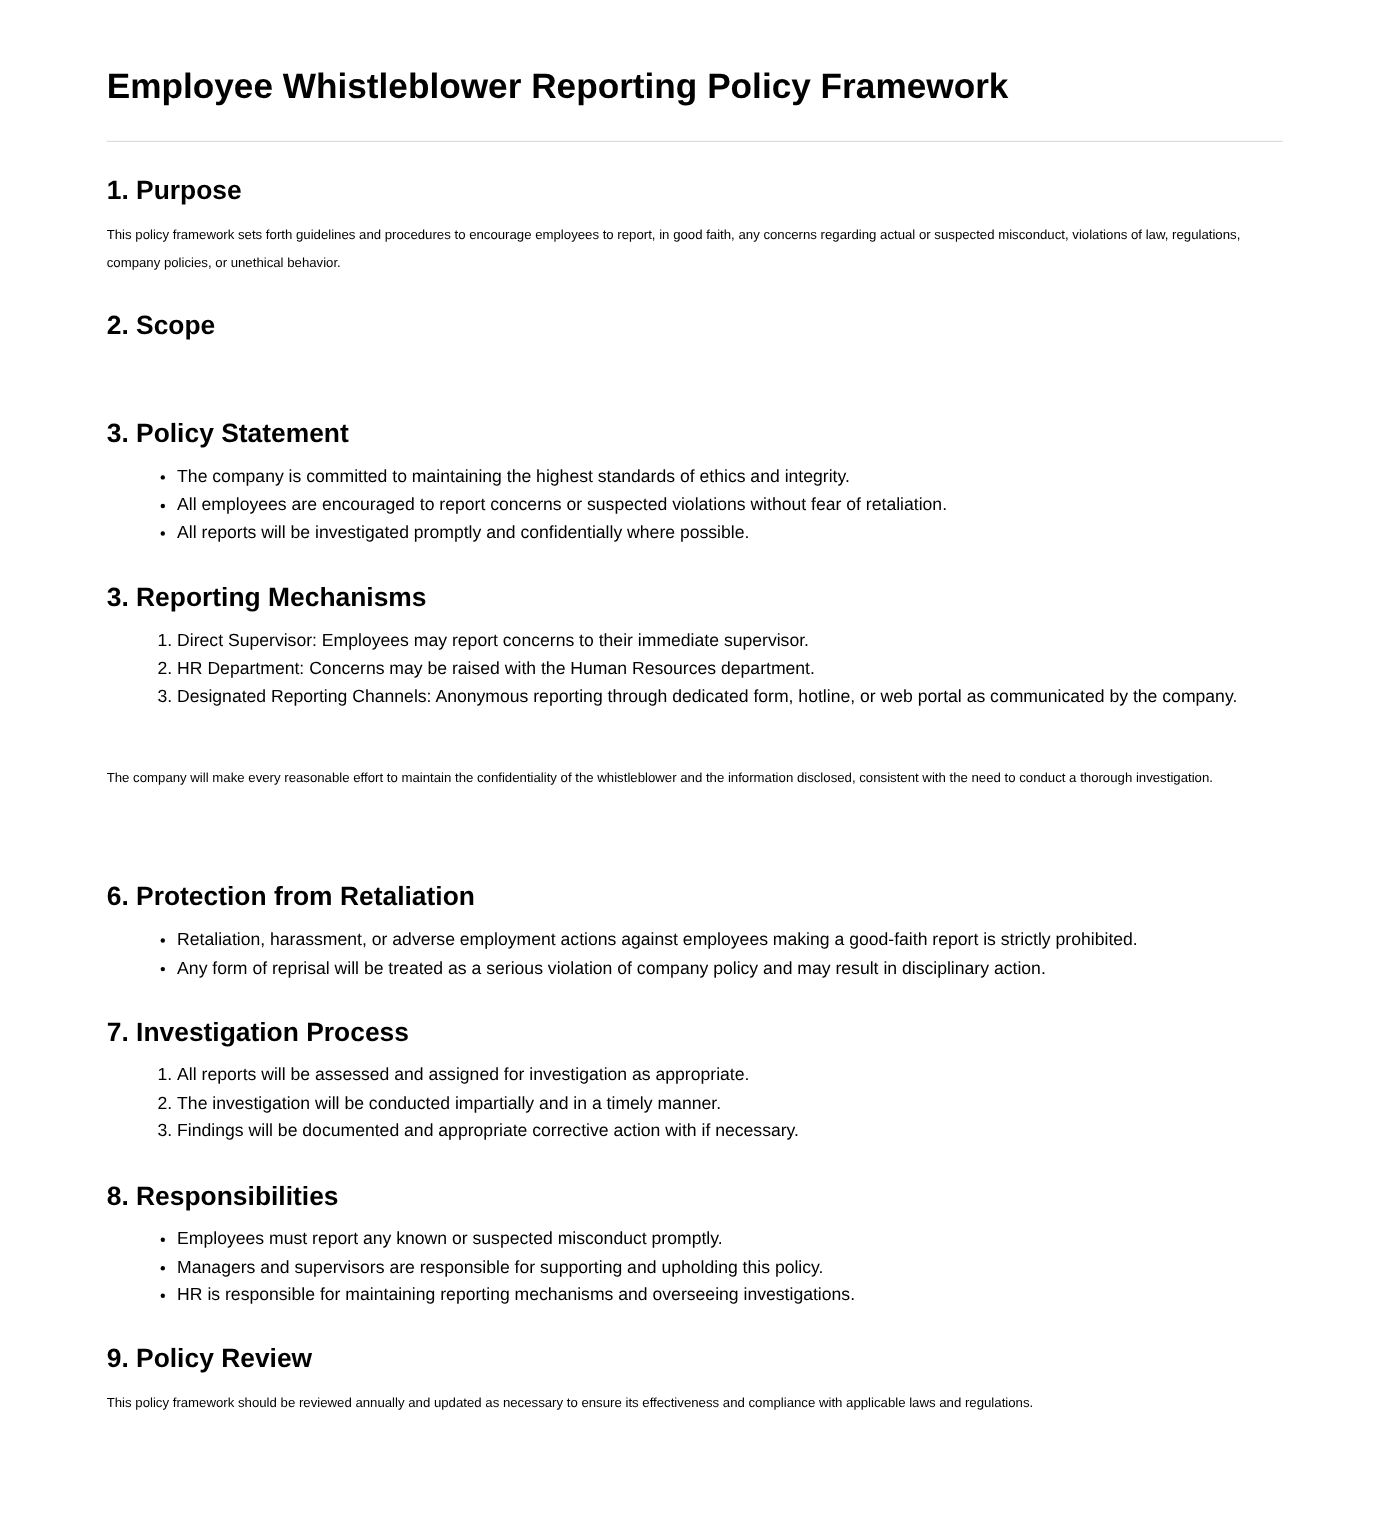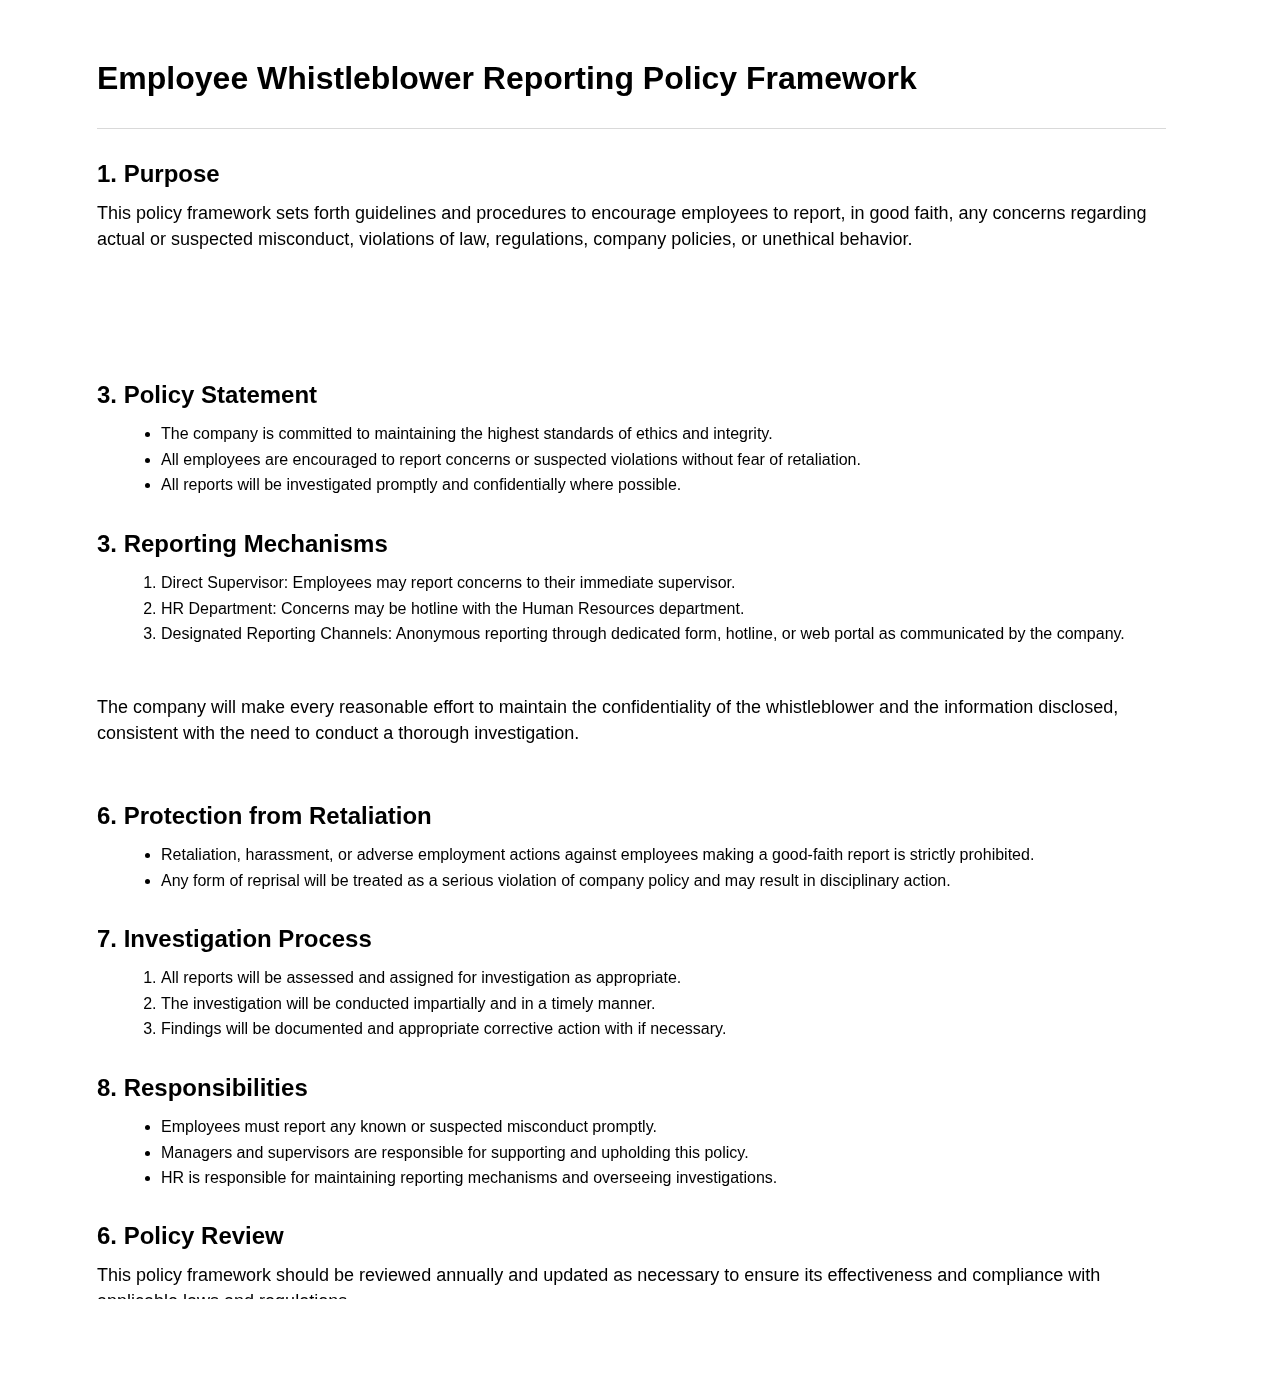--- a/index.html
+++ b/index.html
@@ -42,21 +42,21 @@
     background: #d9d9d9;
   }
   .section { position: absolute; left: 0; width: 1069px; }
   h2 {
     font-size: 24px;
     font-weight: bold;
     margin: 0;
     line-height: 24px;
   }
   p {
-    font-size: 18px;
+    font-size: 12px;
     line-height: 26px;
     margin: 14px 0 0 0;
   }
   ul, ol {
     font-size: 16px;
     line-height: 25.5px;
     margin: 14px 0 0 0;
     padding-left: 64px;
   }
   li { margin: 0; padding: 0; }
@@ -68,36 +68,37 @@
   <div class="content">
     <h1>Employee Whistleblower Reporting Policy Framework</h1>
     <div class="rule"></div>
 
     <div class="section" style="top:162px;">
       <h2>1. Purpose</h2>
       <p>This policy framework sets forth guidelines and procedures to encourage employees to report, in good faith, any concerns regarding actual or suspected misconduct, violations of law, regulations, company policies, or unethical behavior.</p>
     </div>
 
     <div class="section" style="top:285px;">
+      <h2>2. Scope</h2>
     </div>
 
     <div class="section" style="top:383px;">
       <h2>3. Policy Statement</h2>
       <ul>
         <li>The company is committed to maintaining the highest standards of ethics and integrity.</li>
         <li>All employees are encouraged to report concerns or suspected violations without fear of retaliation.</li>
         <li>All reports will be investigated promptly and confidentially where possible.</li>
       </ul>
     </div>
 
     <div class="section" style="top:532px;">
       <h2>3. Reporting Mechanisms</h2>
       <ol>
         <li>Direct Supervisor: Employees may report concerns to their immediate supervisor.</li>
-        <li>HR Department: Concerns may be hotline with the Human Resources department.</li>
+        <li>HR Department: Concerns may be raised with the Human Resources department.</li>
         <li>Designated Reporting Channels: Anonymous reporting through dedicated form, hotline, or web portal as communicated by the company.</li>
       </ol>
     </div>
 
     <div class="section" style="top:680px;">
       <p>The company will make every reasonable effort to maintain the confidentiality of the whistleblower and the information disclosed, consistent with the need to conduct a thorough investigation.</p>
     </div>
 
     <div class="section" style="top:804px;">
       <h2>6. Protection from Retaliation</h2>
@@ -119,17 +120,17 @@
     <div class="section" style="top:1076px;">
       <h2>8. Responsibilities</h2>
       <ul>
         <li>Employees must report any known or suspected misconduct promptly.</li>
         <li>Managers and supervisors are responsible for supporting and upholding this policy.</li>
         <li>HR is responsible for maintaining reporting mechanisms and overseeing investigations.</li>
       </ul>
     </div>
 
     <div class="section" style="top:1224px;">
-      <h2>6. Policy Review</h2>
+      <h2>9. Policy Review</h2>
       <p>This policy framework should be reviewed annually and updated as necessary to ensure its effectiveness and compliance with applicable laws and regulations.</p>
     </div>
   </div>
 </div>
 
 </body></html>

